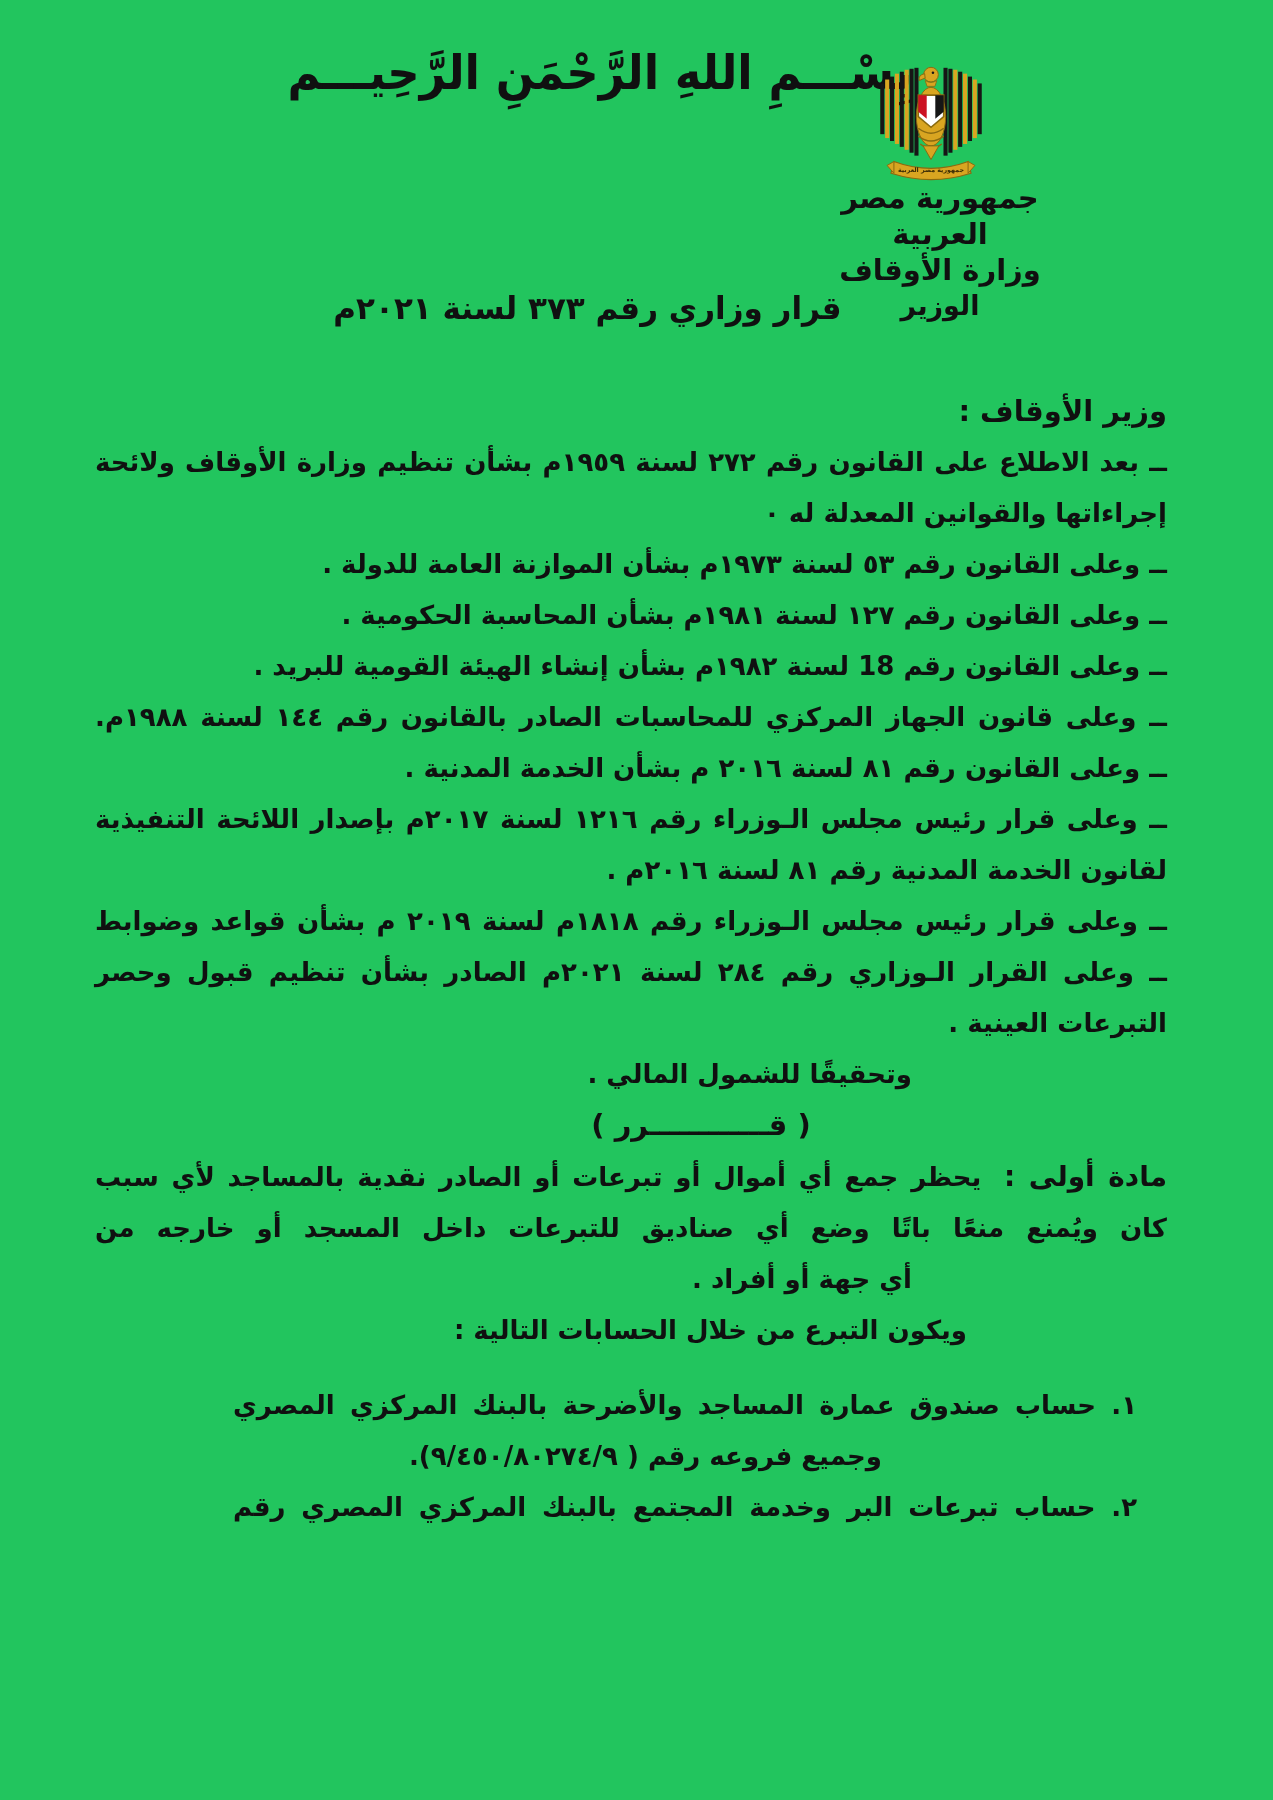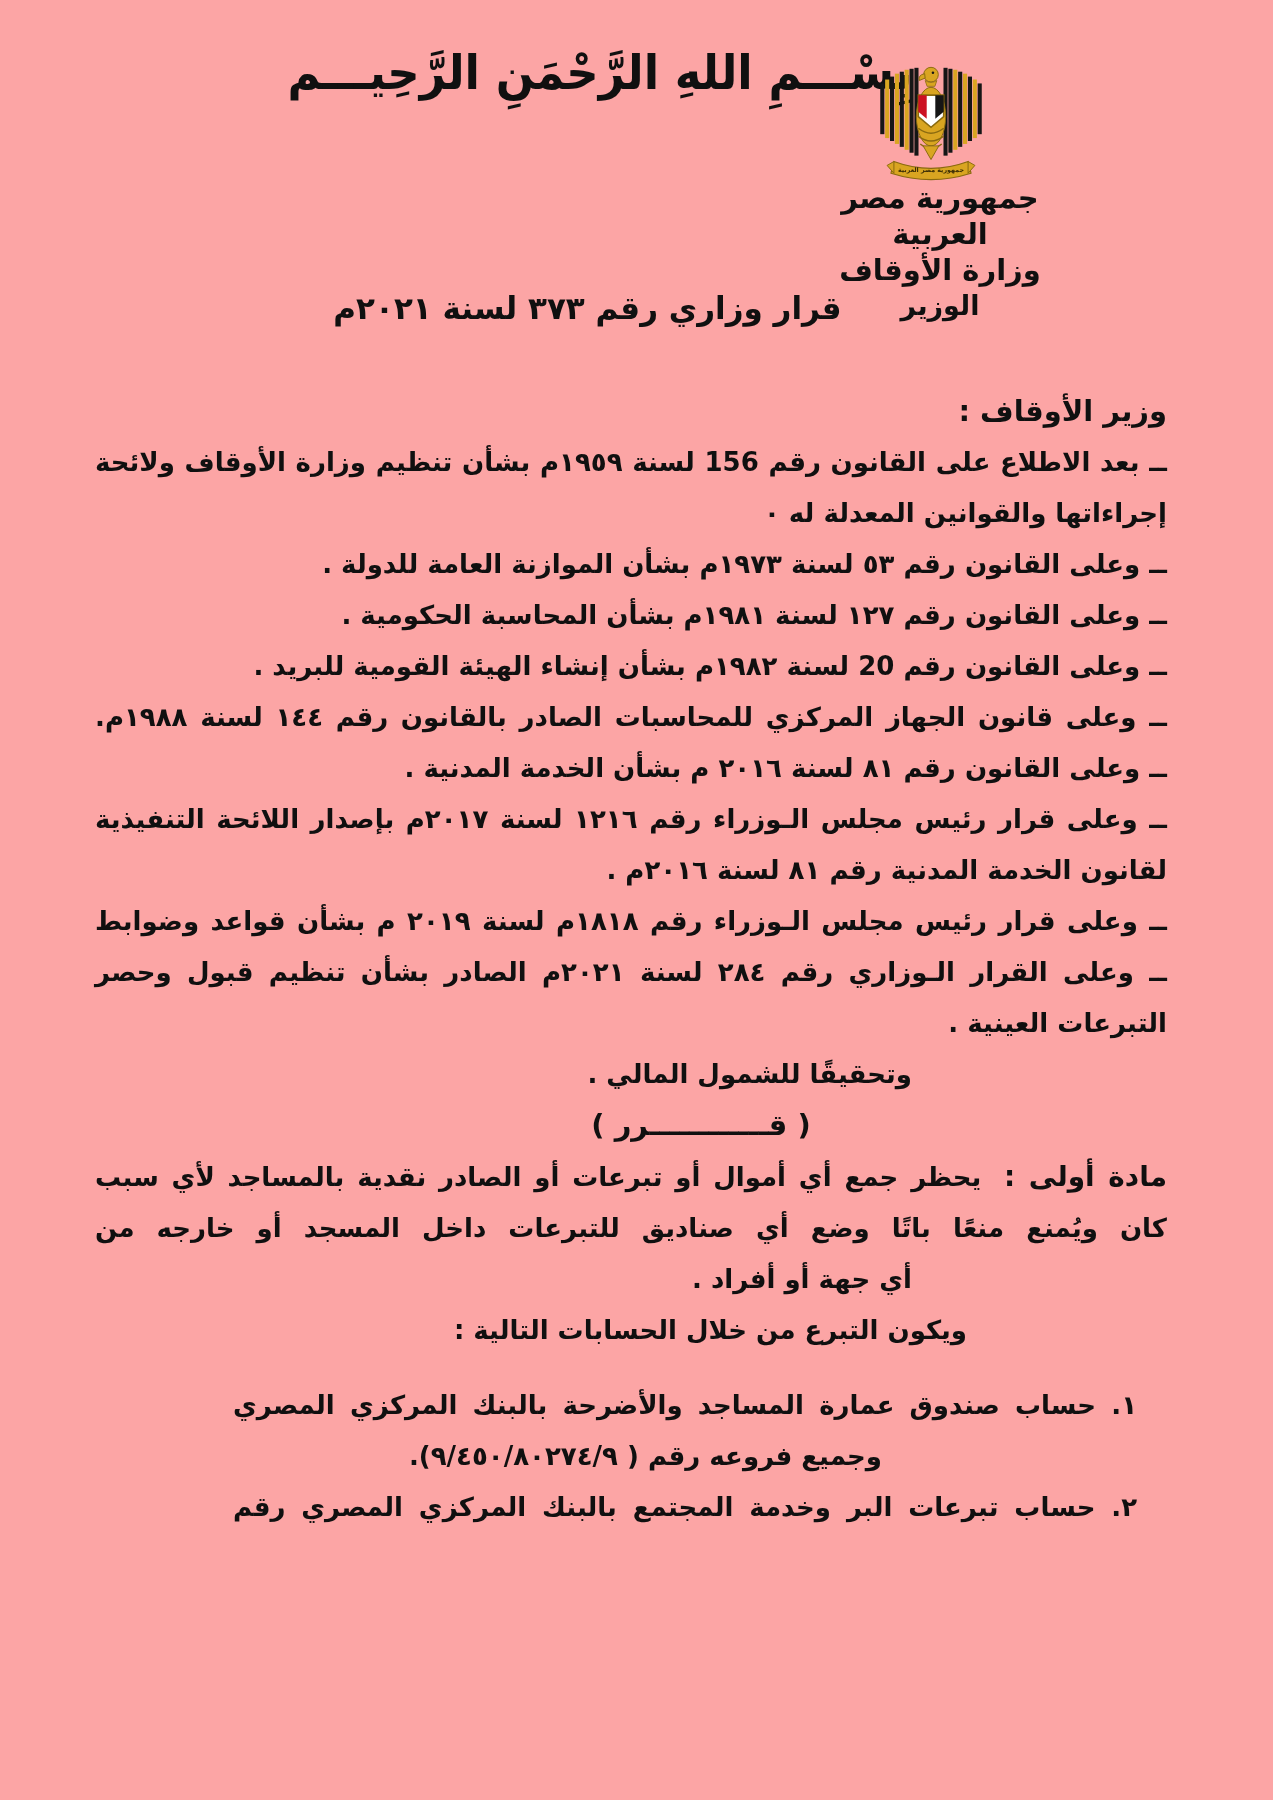--- a/index.html
+++ b/index.html
@@ -2,21 +2,21 @@
 <html lang="ar" dir="rtl"><head>
 <meta charset="utf-8">
 <style>
   html,body{margin:0;padding:0;}
   body{
     width:1273px;height:1800px;position:relative;overflow:hidden;
     background:#ffffff;color:#101010;
     font-family:"DejaVu Sans", sans-serif;
     direction:rtl;
   }
-  .page{position:absolute;inset:0;background:#fca5a5;}
+  .page{position:absolute;inset:0;background:#22c55e;}
   
   .bismillah{
     position:absolute;top:46px;left:0;width:1200px;text-align:center;
     font-size:45px;font-weight:bold;transform:scaleY(1.06);
     letter-spacing:-1px;
   }
   .emblem{position:absolute;top:60px;left:872px;width:118px;height:122px;}
   .ministry{
     position:absolute;top:180px;left:798px;width:284px;text-align:center;
     font-weight:bold;line-height:36px;
@@ -108,25 +108,25 @@
     <div class="l1">جمهورية مصر العربية</div>
     <div class="l2">وزارة الأوقاف</div>
     <div class="l3">الوزير</div>
   </div>
 
   <div class="doc-title">قرار وزاري رقم ٣٧٣ لسنة ٢٠٢١م</div>
 
   <div class="doc-body">
     <div class="ln r salutation">وزير الأوقاف :</div>
 
-    <div class="ln j">ــ بعد الاطلاع على القانون رقم 156 لسنة ١٩٥٩م بشأن تنظيم وزارة الأوقاف ولائحة</div>
+    <div class="ln j">ــ بعد الاطلاع على القانون رقم ٢٧٢ لسنة ١٩٥٩م بشأن تنظيم وزارة الأوقاف ولائحة</div>
     <div class="ln r">إجراءاتها والقوانين المعدلة له ٠</div>
     <div class="ln r">ــ وعلى القانون رقم ٥٣ لسنة ١٩٧٣م بشأن الموازنة العامة للدولة .</div>
     <div class="ln r">ــ وعلى القانون رقم ١٢٧ لسنة ١٩٨١م بشأن المحاسبة الحكومية .</div>
-    <div class="ln r">ــ وعلى القانون رقم 20 لسنة ١٩٨٢م بشأن إنشاء الهيئة القومية للبريد .</div>
+    <div class="ln r">ــ وعلى القانون رقم 18 لسنة ١٩٨٢م بشأن إنشاء الهيئة القومية للبريد .</div>
     <div class="ln j">ــ وعلى قانون الجهاز المركزي للمحاسبات الصادر بالقانون رقم ١٤٤ لسنة ١٩٨٨م.</div>
     <div class="ln r">ــ وعلى القانون رقم ٨١ لسنة ٢٠١٦ م بشأن الخدمة المدنية .</div>
     <div class="ln j">ــ وعلى قرار رئيس مجلس الـوزراء رقم ١٢١٦ لسنة ٢٠١٧م بإصدار اللائحة التنفيذية</div>
     <div class="ln r">لقانون الخدمة المدنية رقم ٨١ لسنة ٢٠١٦م .</div>
     <div class="ln j">ــ وعلى قرار رئيس مجلس الـوزراء رقم ١٨١٨م لسنة ٢٠١٩ م بشأن قواعد وضوابط</div>
     <div class="ln j">ــ وعلى القرار الـوزاري رقم ٢٨٤ لسنة ٢٠٢١م الصادر بشأن تنظيم قبول وحصر</div>
     <div class="ln r">التبرعات العينية .</div>
     <div class="ln r ind255">وتحقيقًا للشمول المالي .</div>
 
     <div class="ln c decision">( قــــــــــــرر )</div>

